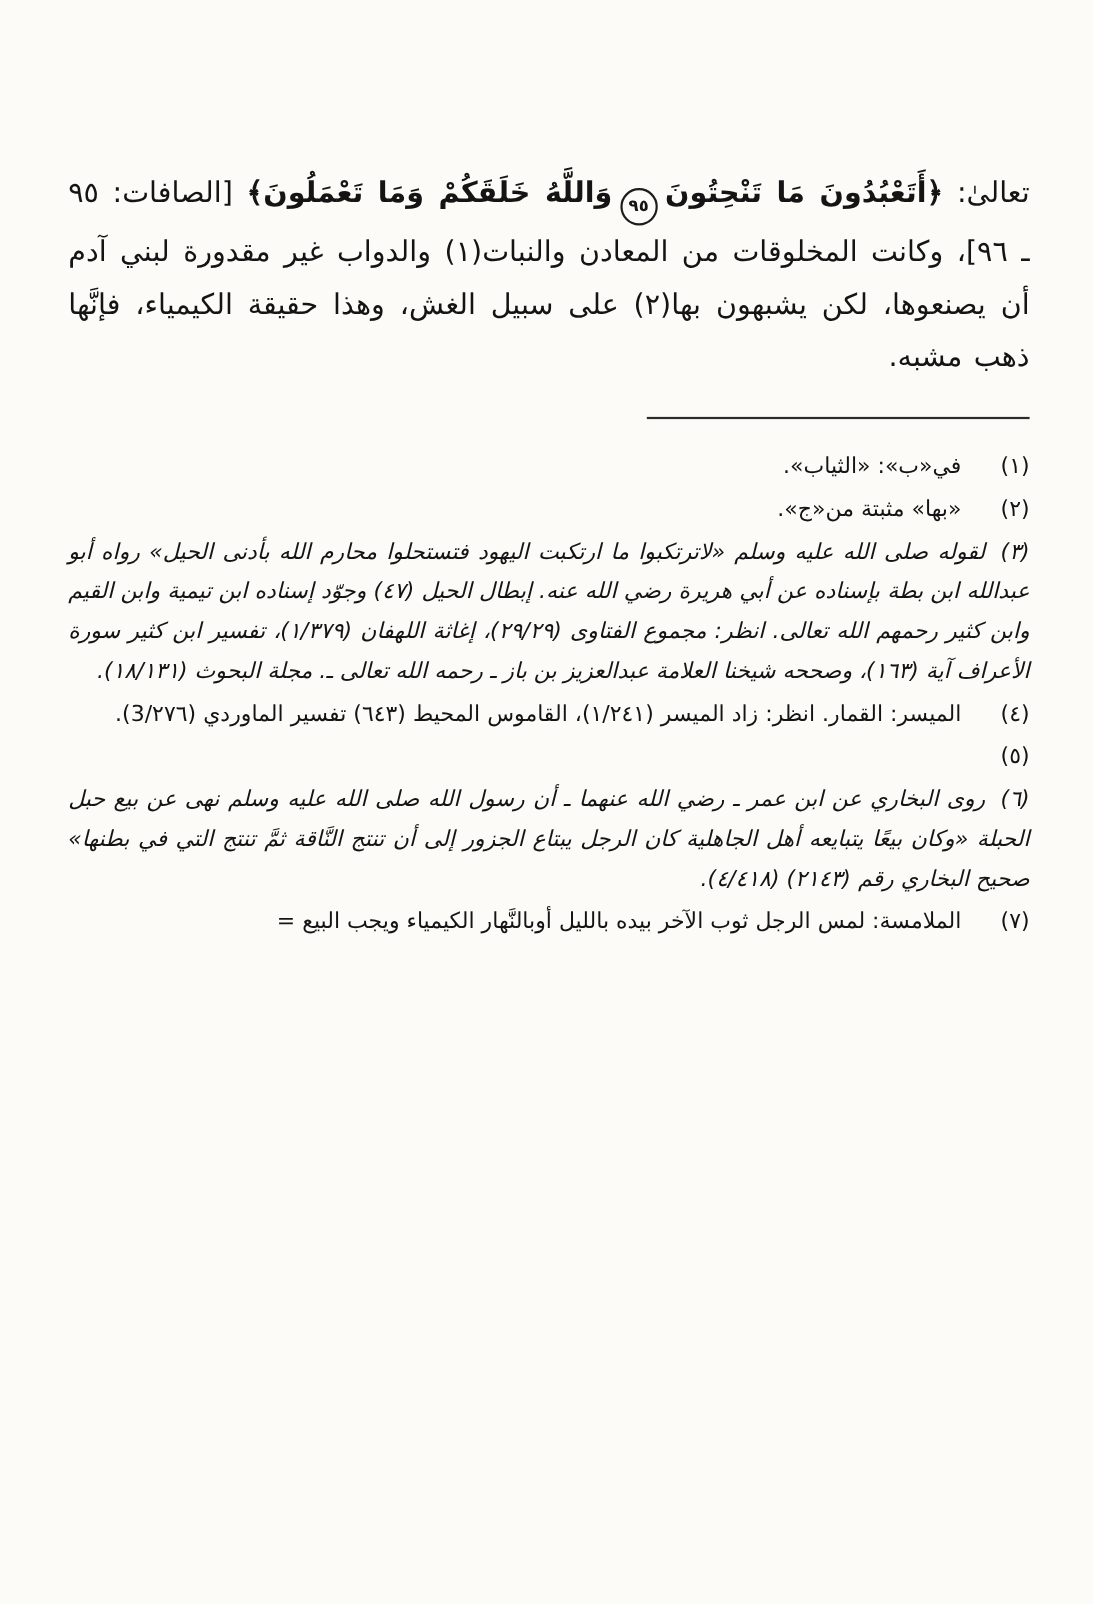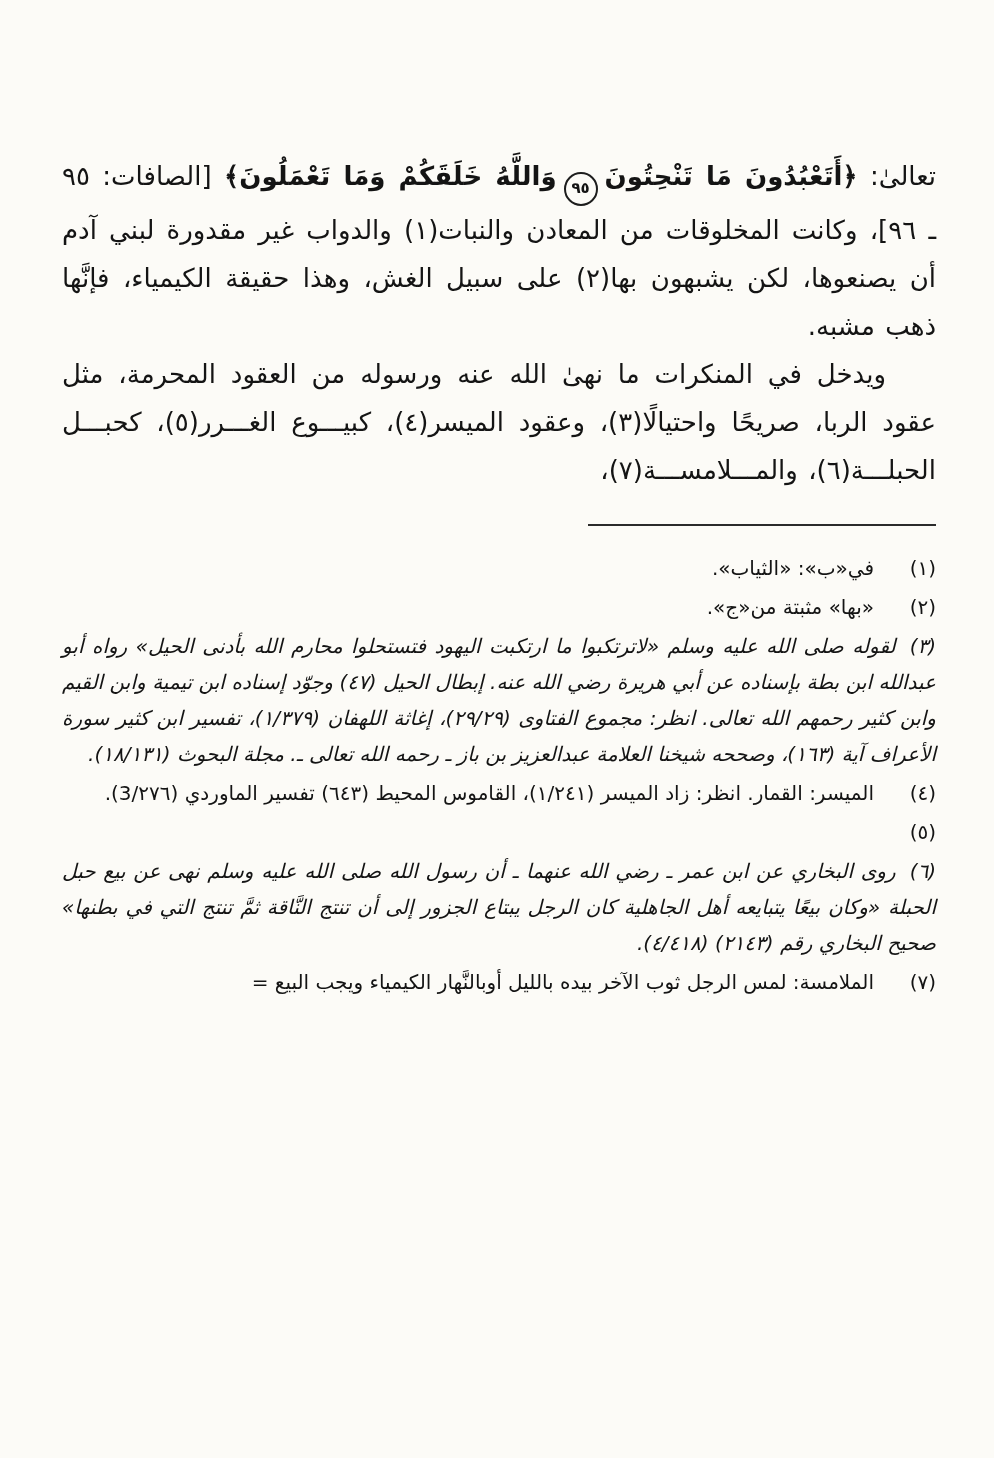--- a/index.html
+++ b/index.html
@@ -77,21 +77,20 @@
 
 <div class="page">
 
   <div class="main-text">
     <p class="para para-first">
       <span>تعالىٰ:</span>
       <span class="quran"><span>﴿أَتَعْبُدُونَ مَا تَنْحِتُونَ</span><span class="ayah-circle">٩٥</span><span>وَاللَّهُ خَلَقَكُمْ وَمَا تَعْمَلُونَ﴾</span></span>
       <span>[الصافات: ٩٥ ـ ٩٦]،</span>
       <span>وكانت المخلوقات من المعادن والنبات(١) والدواب غير مقدورة لبني آدم أن يصنعوها، لكن يشبهون بها(٢) على سبيل الغش، وهذا حقيقة الكيمياء، فإنَّها ذهب مشبه.</span>
     </p>
-    <p class="para para-second">ويدخل في المنكرات ما نهىٰ الله عنه ورسوله من العقود المحرمة، مثل عقود الربا، صريحًا واحتيالًا(٣)، وعقود الميسر(٤)، كبيـــوع الغـــرر(٥)، كحبـــل الحبلـــة(٦)، والمـــلامســـة(٧)،</p>
   </div>
 
   <div class="separator"></div>
 
   <div class="footnotes">
 
     <div class="fn fn-hang">
       <span class="fn-num">(١)</span>
       <span class="fn-body">في«ب»: «الثياب».</span>
     </div>

